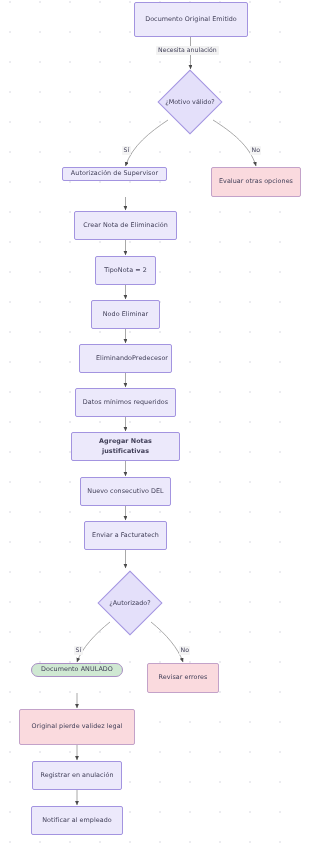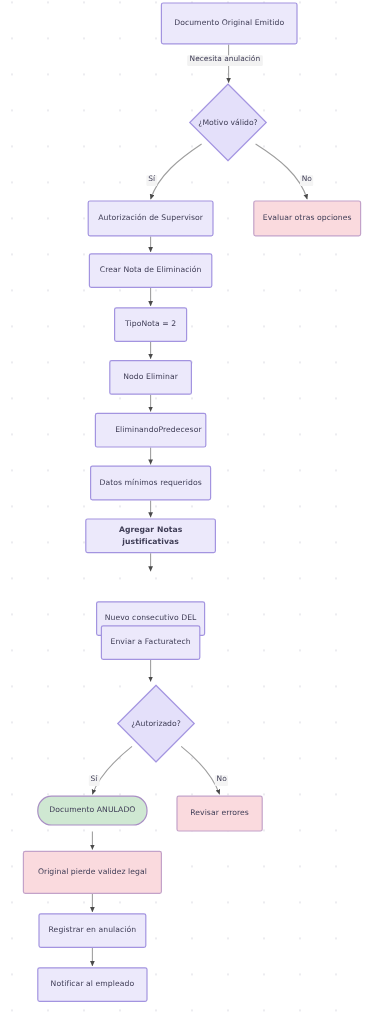--- a/index.html
+++ b/index.html
@@ -144,21 +144,21 @@
     <span>¿Motivo válido?</span>
   </div>
 
   <div class="edge-label plain" style="left:122px; top:146px;">
     <span>Sí</span>
   </div>
   <div class="edge-label plain" style="left:250px; top:146px;">
     <span>No</span>
   </div>
 
-  <div class="node process" style="left:73px; top:167px; width:105px; height:30px;">
+  <div class="node process" style="left:62px; top:167px; width:105px; height:14px;">
     <span>Autorización de Supervisor</span>
   </div>
 
   <div class="node danger" style="left:211px; top:167px; width:90px; height:30px;align-items:center;">
     <span>Evaluar otras opciones</span>
   </div>
 
   <div class="node process" style="left:74px; top:211px; width:103px; height:29px;text-align:right;">
     <span>Crear Nota de Eliminación</span>
   </div>
@@ -176,41 +176,41 @@
   </div>
 
   <div class="node process" style="left:75px; top:388px; width:101px; height:29px;">
     <span>Datos mínimos requeridos</span>
   </div>
 
   <div class="node process" style="left:71px; top:432px; width:109px; height:29px;font-weight:bold;">
     <span>Agregar Notas justificativas</span>
   </div>
 
-  <div class="node process" style="left:80px; top:501px; width:91px; height:29px;">
+  <div class="node process" style="left:80px; top:477px; width:91px; height:29px;">
     <span>Nuevo consecutivo DEL</span>
   </div>
 
   <div class="node process" style="left:84px; top:521px; width:83px; height:29px;">
     <span>Enviar a Facturatech</span>
   </div>
 
   <div class="diamond" style="left:107px; top:580px; width:46px; height:46px;"></div>
   <div class="diamond-label" style="left:98px; top:595px; width:64px; height:16px;">
     <span>¿Autorizado?</span>
   </div>
 
   <div class="edge-label plain" style="left:74px; top:646px;">
     <span>Sí</span>
   </div>
   <div class="edge-label plain" style="left:179px; top:646px;">
     <span>No</span>
   </div>
 
-  <div class="node success" style="left:31px; top:663px; width:92px; height:25px;border-radius:12px;">
+  <div class="node success" style="left:31px; top:663px; width:92px; height:14px;border-radius:12px;">
     <span>Documento ANULADO</span>
   </div>
 
   <div class="node danger" style="left:147px; top:663px; width:72px; height:30px;">
     <span>Revisar errores</span>
   </div>
 
   <div class="node danger" style="left:19px; top:709px; width:116px; height:36px;">
     <span>Original pierde validez legal</span>
   </div>

